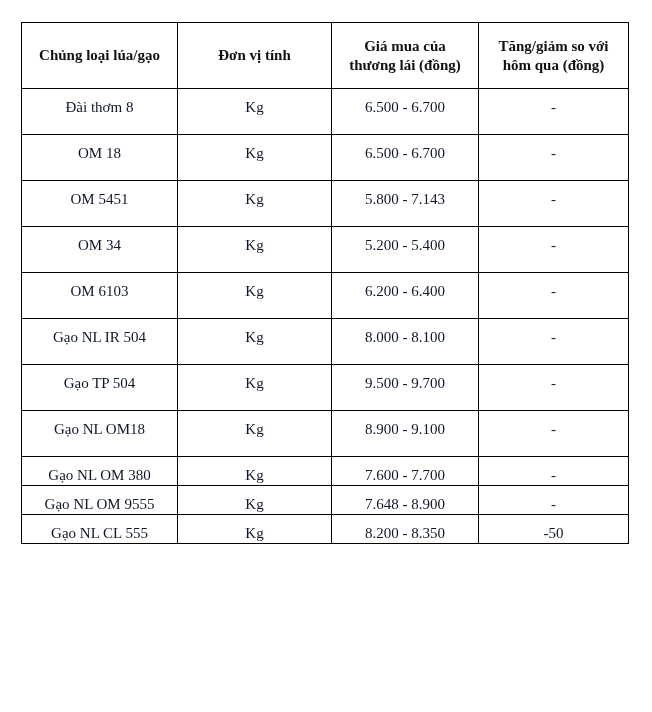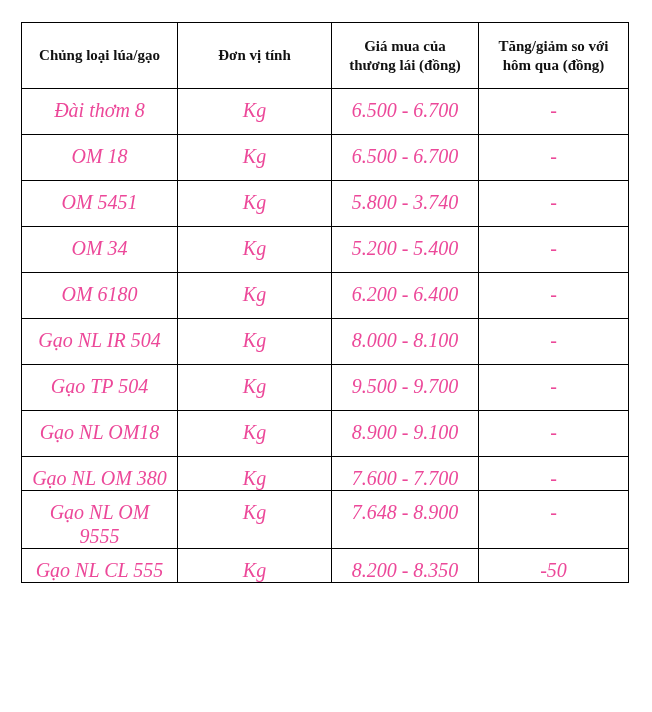--- a/index.html
+++ b/index.html
@@ -37,24 +37,23 @@
     height: 50px;
     display: flex;
     align-items: center;
     justify-content: center;
     text-align: center;
     line-height: 1.3;
   }
   .price-table td {
     vertical-align: top;
     padding: 9px 6px 0 6px;
-    font-size: 20px;
+    font-size: 15px;
     line-height: 1.2;
-    color: #ec4899;
-    font-style: italic;
+    color: #0f172a;
   }
   .price-table tbody tr {
     height: 46px;
   }
   .price-table tbody tr:nth-child(n+9) {
     height: 29px;
   }
 </style>
 </head>
 <body>
@@ -91,31 +90,31 @@
     </tr>
     <tr>
       <td>OM 18</td>
       <td>Kg</td>
       <td>6.500 - 6.700</td>
       <td>-</td>
     </tr>
     <tr>
       <td>OM 5451</td>
       <td>Kg</td>
-      <td>5.800 - 3.740</td>
+      <td>5.800 - 7.143</td>
       <td>-</td>
     </tr>
     <tr>
       <td>OM 34</td>
       <td>Kg</td>
       <td>5.200 - 5.400</td>
       <td>-</td>
     </tr>
     <tr>
-      <td>OM 6180</td>
+      <td>OM 6103</td>
       <td>Kg</td>
       <td>6.200 - 6.400</td>
       <td>-</td>
     </tr>
     <tr>
       <td>Gạo NL IR 504</td>
       <td>Kg</td>
       <td>8.000 - 8.100</td>
       <td>-</td>
     </tr>

